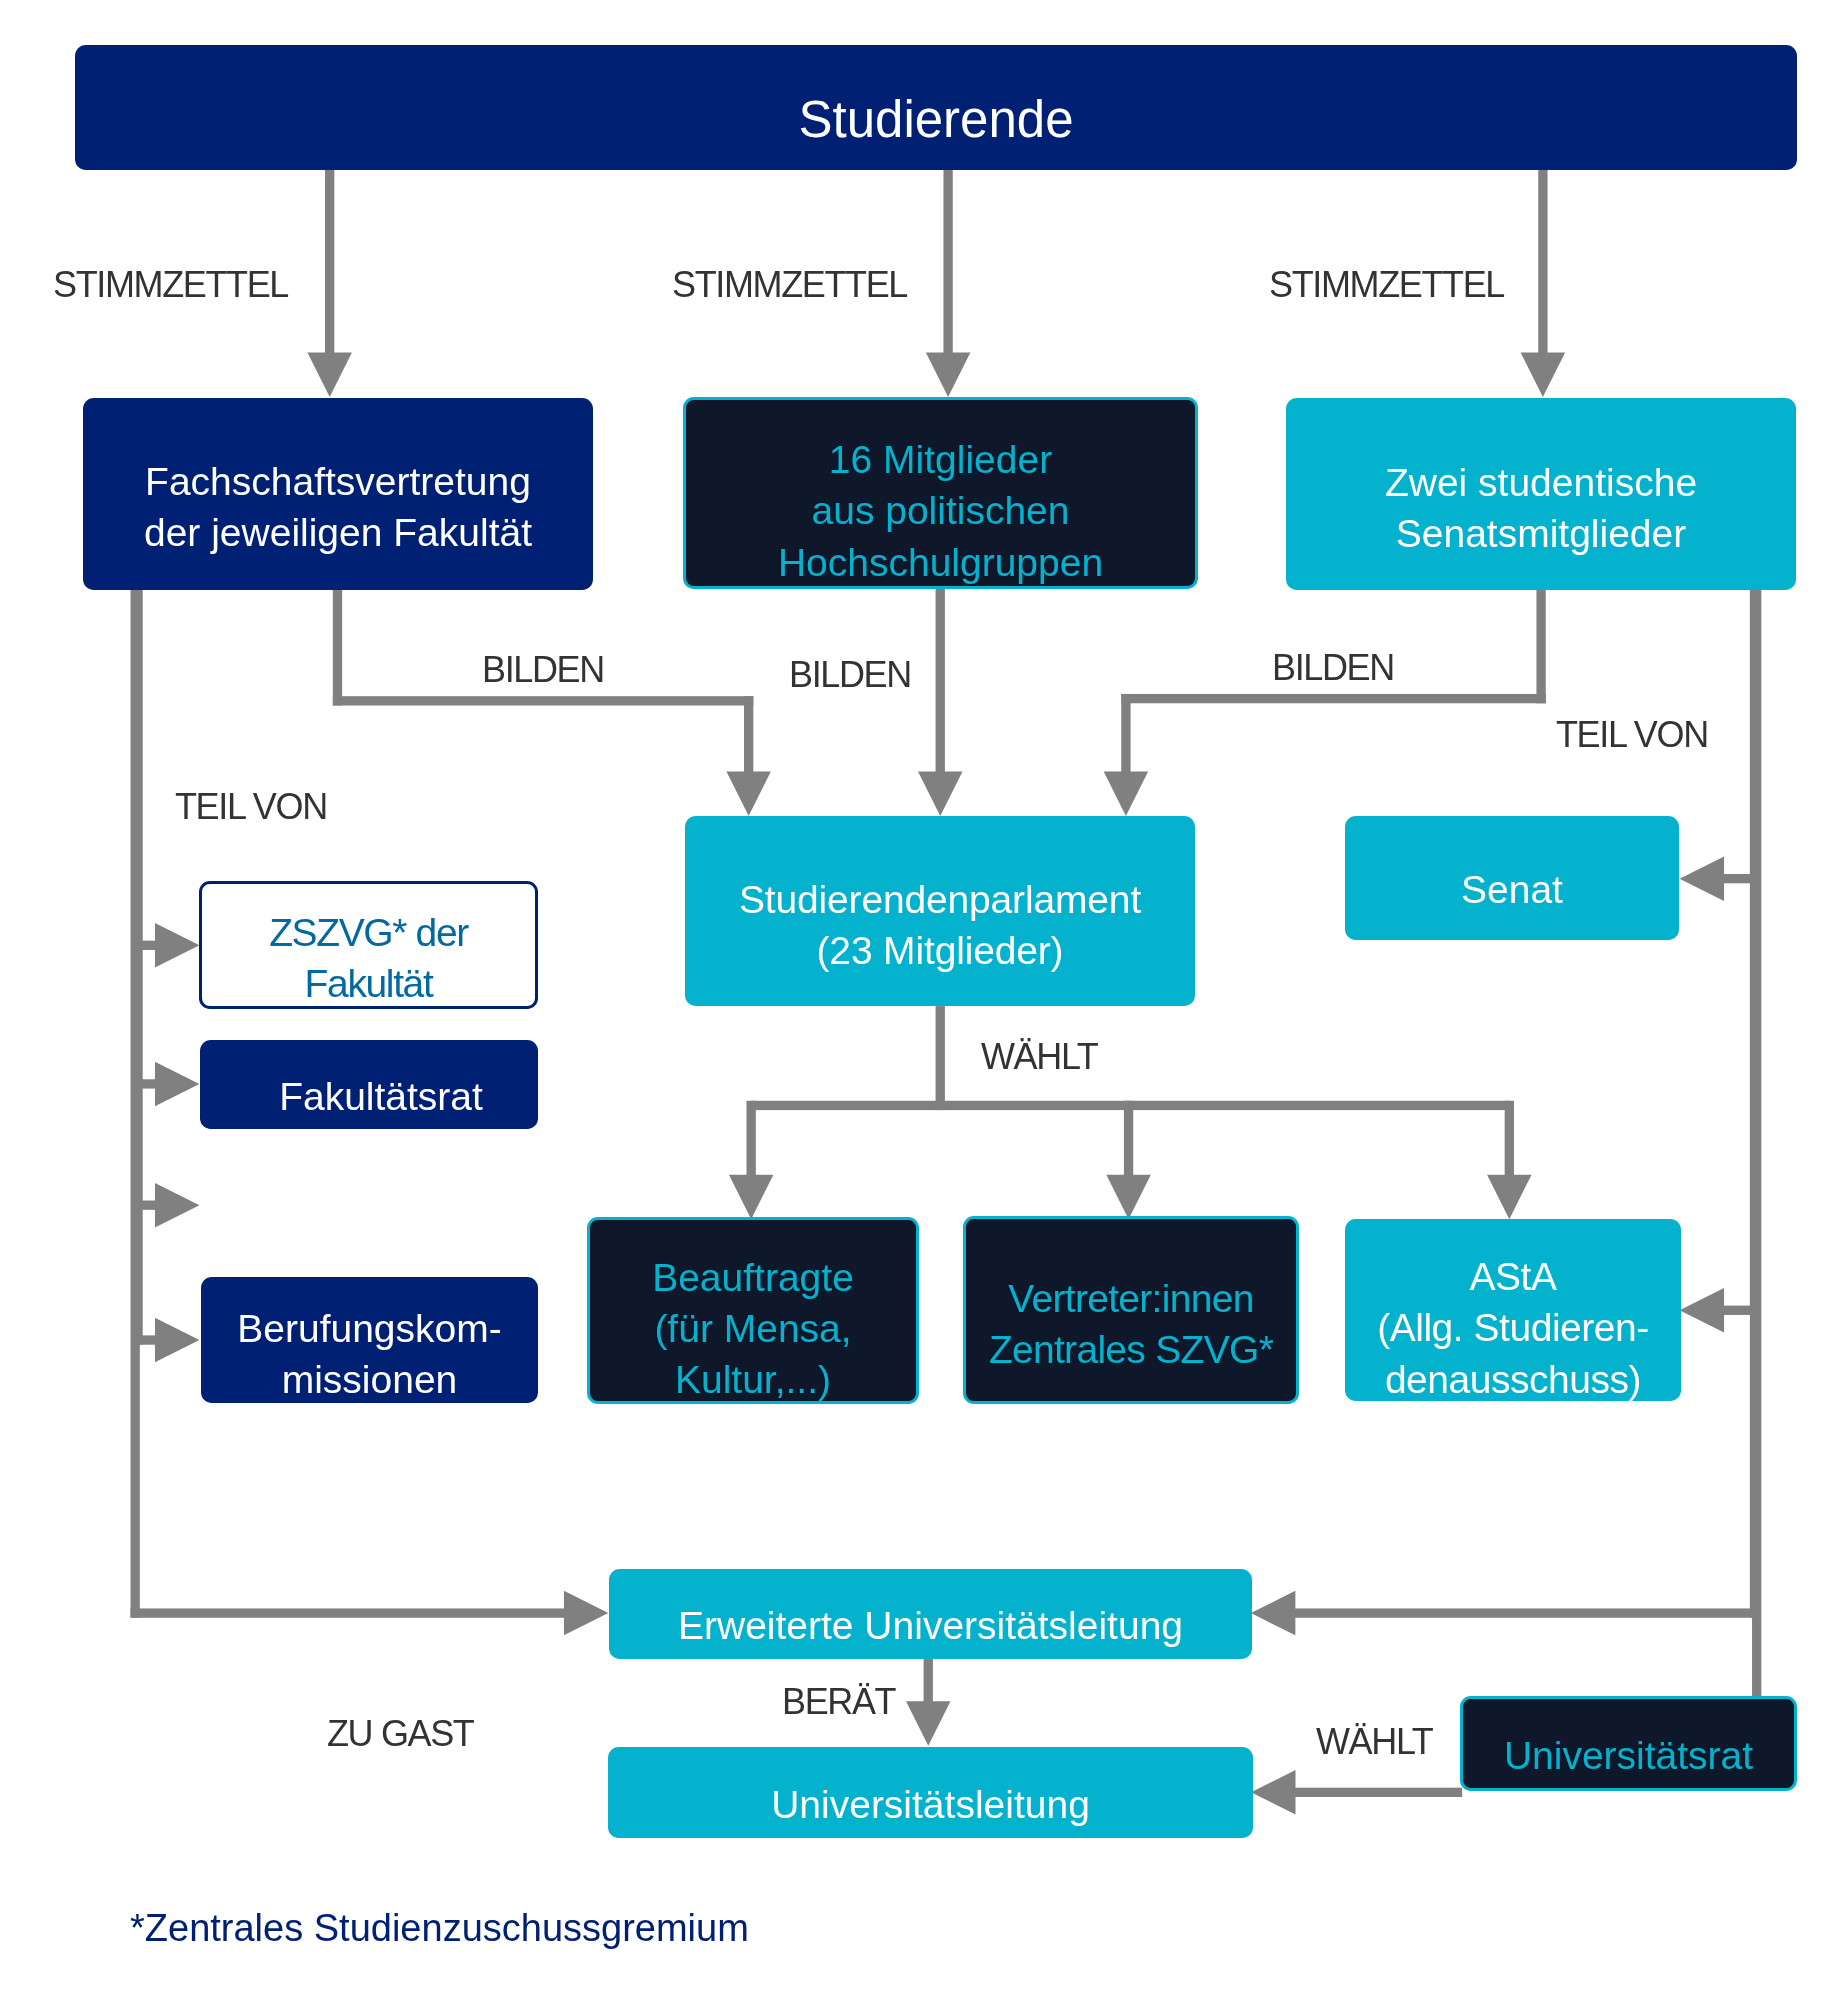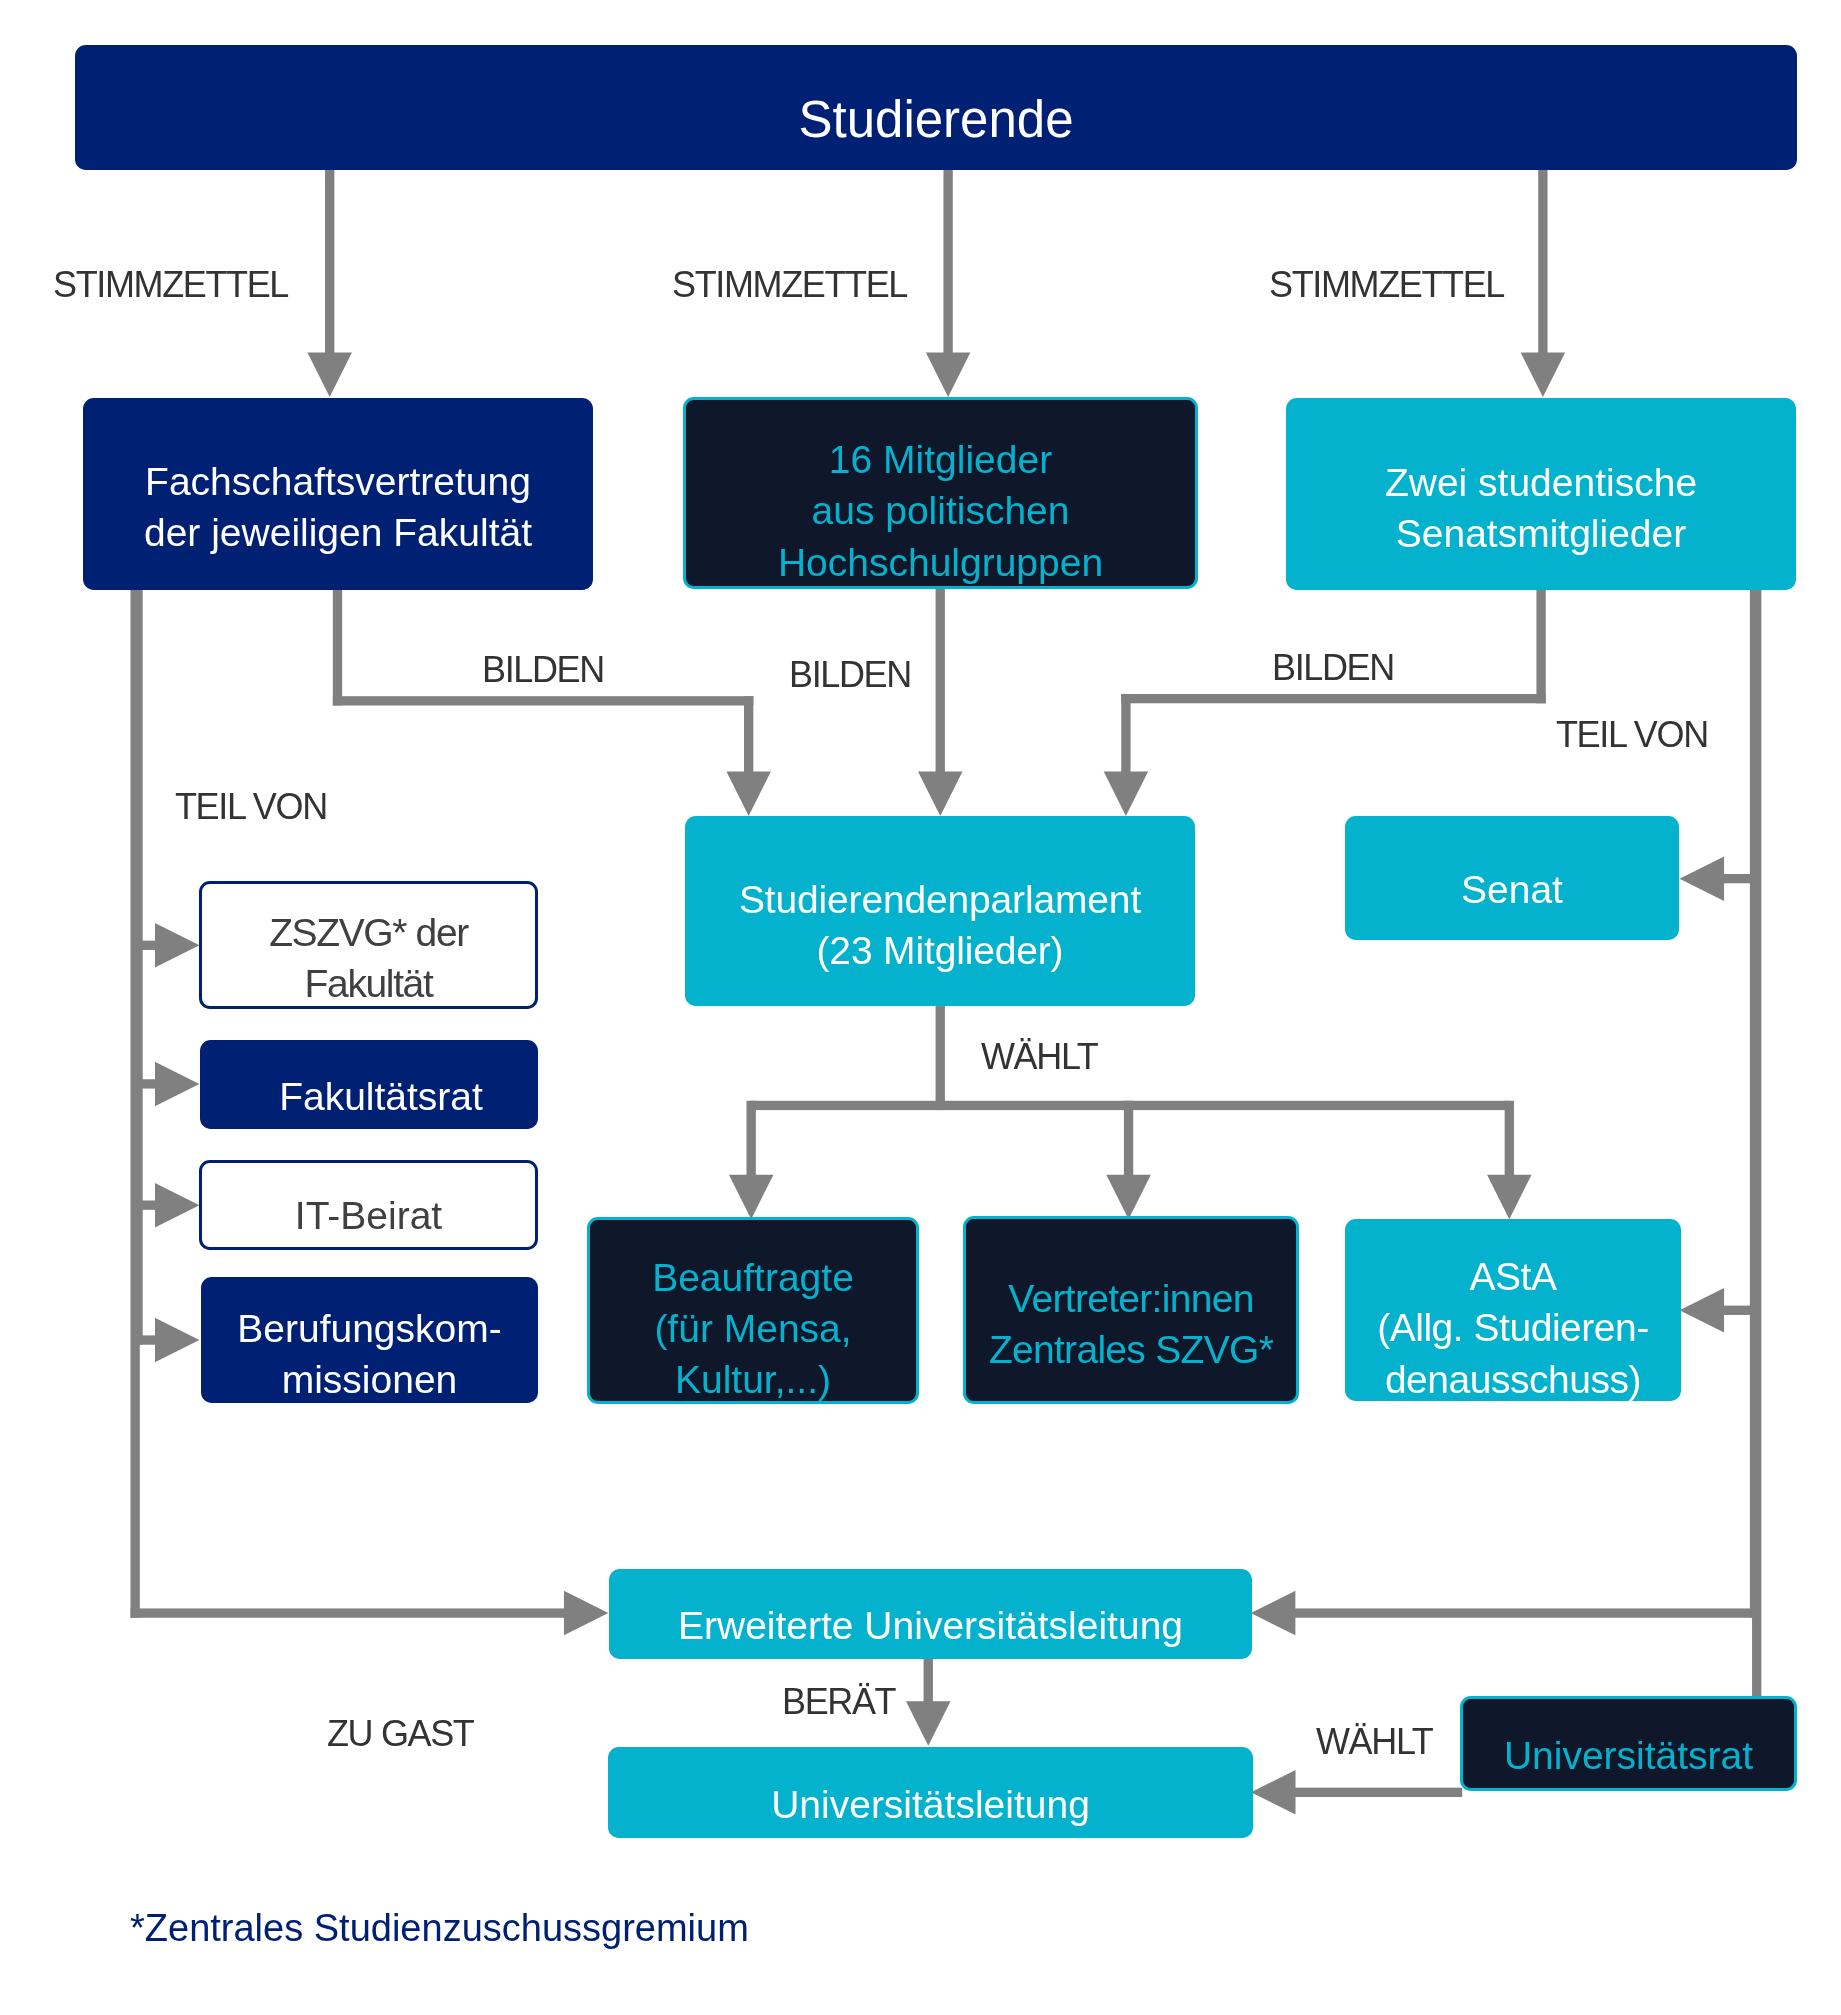--- a/index.html
+++ b/index.html
@@ -5,21 +5,21 @@
 <style>
   html,body{margin:0;padding:0;background:#ffffff;}
   #stage{position:relative;width:1841px;height:2015px;background:#ffffff;overflow:hidden;
          font-family:"Liberation Sans",sans-serif;padding-left:21px;}
   #wires{position:absolute;left:0;top:0;width:1841px;height:2015px;fill:#808080;}
   .box{position:absolute;box-sizing:border-box;display:flex;align-items:center;
        justify-content:center;text-align:center;border-radius:10.8px;}
   .box span{display:block;line-height:1.310;white-space:pre-line;}
   .fill-navy{background:#002173;color:#ffffff;}
   .fill-cyan{background:#05b2ce;color:#ffffff;}
-  .out-navy{background:#ffffff;color:#404040;border:3.6px solid #002173;}
+  .out-navy{background:#ffffff;color:#0369a1;border:3.6px solid #002173;}
   .out-cyan{background:#0f172a;color:#05b2ce;border:3.6px solid #05b2ce;}
   .lab{position:absolute;color:#333333;white-space:nowrap;line-height:1;letter-spacing:-0.038em;}
   .foot{position:absolute;color:#002173;white-space:nowrap;line-height:1;}
 </style>
 </head>
 <body>
 
 <div id="stage">
 
   <svg id="wires" viewBox="0 0 2566 2808" width="1841" height="2015">
@@ -97,23 +97,20 @@
   <div class="box fill-cyan" style="left:1345px;top:816px;width:334px;height:124px;font-size:39px">
       <span style="transform:translateY(11.5px);">Senat</span>
     </div>
   <div class="box out-navy" style="left:199px;top:881px;width:339px;height:128px;font-size:39px">
       <span style="transform:translateY(13px);letter-spacing:-0.035em;">ZSZVG* der
 Fakultät</span>
     </div>
   <div class="box fill-navy" style="left:200px;top:1040px;width:338px;height:89px;font-size:39px">
       <span style="transform:translateY(11.5px);margin-left:24px;">Fakultätsrat</span>
     </div>
-  <div class="box out-navy" style="left:199px;top:1160px;width:339px;height:90px;font-size:39px">
-      <span style="transform:translateY(10.8px);">IT-Beirat</span>
-    </div>
   <div class="box fill-navy" style="left:201px;top:1277px;width:337px;height:126px;font-size:39px">
       <span style="transform:translateY(14.4px);">Berufungskom-
 missionen</span>
     </div>
   <div class="box out-cyan" style="left:587px;top:1217px;width:332px;height:187px;font-size:39px">
       <span style="transform:translateY(18px);">Beauftragte
 (für Mensa,
 Kultur,...)</span>
     </div>
   <div class="box out-cyan" style="left:963px;top:1216px;width:336px;height:188px;font-size:39px">

